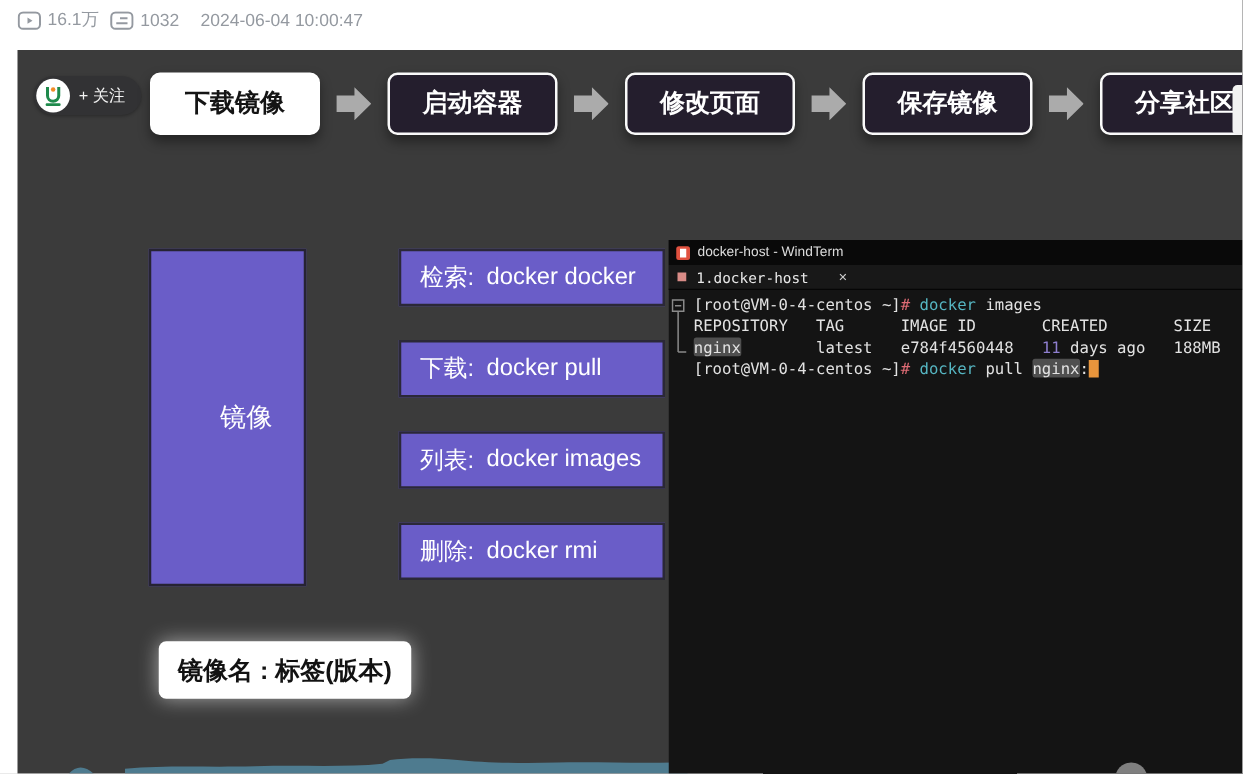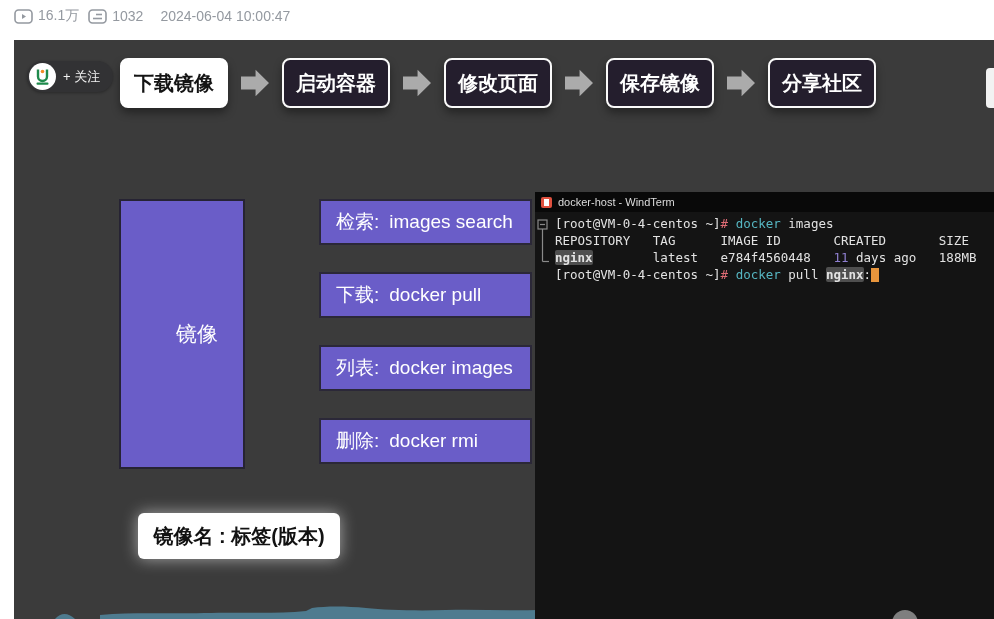--- a/index.html
+++ b/index.html
@@ -13,57 +13,57 @@
   .timestamp{margin-left:8px;}
   
   .video{position:absolute;left:14px;top:40px;width:980px;height:579px;background:#3b3b3b;overflow:hidden;}
   
   .follow-pill{position:absolute;left:13px;top:21px;height:31px;background:#323234;border-radius:16px;
                display:flex;align-items:center;gap:7px;padding:0 13px 0 2px;color:#f2f2f2;font-size:13px;
                box-shadow:0 1px 3px rgba(0,0,0,.3);cursor:pointer;}
   .avatar{width:27px;height:27px;border-radius:50%;background:#ffffff;display:flex;align-items:center;justify-content:center;flex:none;}
   
   .workflow{position:absolute;left:106px;top:17px;height:52px;display:flex;align-items:center;gap:13px;}
-  .wf-box{height:46px;line-height:46px;padding:0 12px;border:2px solid #fafafa;border-radius:8px;
+  .wf-box{height:46px;line-height:46px;padding:0 26px;border:2px solid #fafafa;border-radius:8px;
           background:#241e2d;color:#ffffff;font-size:20px;font-weight:bold;white-space:nowrap;
           box-shadow:0 5px 9px rgba(0,0,0,.38);flex:none;}
   .wf-box.active{background:#ffffff;color:#141414;border-color:#ffffff;}
   .wf-arrow{width:28px;height:30px;background:#ababab;flex:none;
             clip-path:polygon(0 28%,52% 28%,52% 6%,100% 50%,52% 94%,52% 72%,0 72%);
             filter:drop-shadow(0 3px 3px rgba(0,0,0,.4));}
   .partial-icon{position:absolute;left:972px;top:28px;width:14px;height:40px;background:#f2f2f2;border-radius:4px;}
   
   .image-box{position:absolute;left:105px;top:159px;width:92px;height:266px;background:#6a5dc8;
              border:2px solid #262333;color:#ffffff;font-size:21px;
              display:flex;align-items:center;justify-content:center;padding-left:30px;}
   .cmd-box{position:absolute;left:305px;width:213px;height:46px;background:#6a5dc8;border:2px solid #2b2838;
            color:#ffffff;font-size:19px;display:flex;align-items:center;padding-left:15px;box-sizing:border-box;
            white-space:nowrap;}
   .cmd-label{margin-right:10px;}
-  .note{position:absolute;left:124px;top:473px;width:202px;height:46px;background:#ffffff;border-radius:6px;
+  .note{position:absolute;left:113px;top:473px;width:202px;height:46px;background:#ffffff;border-radius:6px;
         color:#121212;font-size:20px;font-weight:bold;display:flex;align-items:center;justify-content:center;
         box-shadow:0 0 16px rgba(255,255,255,.55);white-space:nowrap;}
   
   .wave{position:absolute;left:0;bottom:0;}
   .dome{position:absolute;left:878px;top:570px;width:26px;height:26px;border-radius:50%;background:#7f7f7f;}
   
   .terminal{position:absolute;left:521px;top:152px;width:459px;height:427px;background:#141414;}
   .t-title{height:20px;background:#090909;display:flex;align-items:center;gap:6px;padding-left:6px;
            color:#dcdcdc;font-size:11px;}
   .t-icon{width:11px;height:11px;background:#e0513f;border-radius:2px;position:relative;flex:none;}
   .t-icon::after{content:"";position:absolute;left:3px;top:2px;width:5px;height:7px;background:#ffffff;}
   .t-tabs{height:19px;background:#181818;display:flex;align-items:stretch;border-bottom:1px solid #060606;}
   .t-tab{display:flex;align-items:center;gap:8px;padding:0 10px 0 7px;color:#e8e8e8;
          font-family:"DejaVu Sans Mono",monospace;font-size:11.5px;cursor:pointer;}
   .tab-dot{width:7px;height:7px;background:#d98c87;flex:none;}
   .tab-close{margin-left:16px;color:#cfcfcf;font-size:11px;cursor:pointer;}
   .t-body{position:relative;padding:3px 0 0 20px;font-family:"DejaVu Sans Mono",monospace;
           font-size:12.5px;color:#e6e6e6;}
   .t-line{white-space:pre;height:17px;line-height:17px;}
-  .t-hl{background:#4f4f4f;border-radius:2px;font-weight:bold;}
+  .t-hl{background:#4f4f4f;border-radius:2px;}
   .t-cursor{display:inline-block;width:8px;height:14px;background:#e8953c;vertical-align:-2px;}
   .t-gutter{position:absolute;left:2px;top:5px;}
 </style>
 </head>
 <body>
 
 <div class="page">
 
   <div class="stats-bar">
     <span class="stat">
@@ -113,21 +113,21 @@
         <div class="wf-box">分享社区</div>
       </div>
     <div class="partial-icon"></div>
 
     <div class="image-box">
       <span>镜像</span>
     </div>
     <div id="commands">
         <div class="cmd-box" style="top: 159px;">
           <span class="cmd-label">检索:</span>
-          <span>images search</span>
+          <span>docker docker</span>
         </div>
         <div class="cmd-box" style="top: 232px;">
           <span class="cmd-label">下载:</span>
           <span>docker pull</span>
         </div>
         <div class="cmd-box" style="top: 305px;">
           <span class="cmd-label">列表:</span>
           <span>docker images</span>
         </div>
         <div class="cmd-box" style="top: 378px;">
@@ -143,20 +143,27 @@
       <path d="M41 14 Q50 4 61 14 Z" fill="#4e7b8f"></path>
       <path d="M86 14 L86 10 C120 7 150 9 190 8 C230 7 262 9 292 6 L298 3
                C312 1 332 1 352 3 C372 5 402 6 432 5 C462 4 492 6 524 5 L536 6 L536 14 Z" fill="#4e7b8f"></path>
     </svg>
 
     <div class="terminal">
       <div class="t-title">
         <span class="t-icon"></span>
         <span>docker-host - WindTerm</span>
       </div>
+      <div class="t-tabs">
+        <div class="t-tab">
+          <span class="tab-dot"></span>
+          <span>1.docker-host</span>
+          <span class="tab-close">✕</span>
+        </div>
+      </div>
       <div class="t-body">
         <svg class="t-gutter" width="14" height="62" viewBox="0 0 14 62">
           <rect x="1" y="3" width="9" height="9" fill="none" stroke="#8a8a8a" stroke-width="1.2"></rect>
           <line x1="3" y1="7.5" x2="8" y2="7.5" stroke="#8a8a8a" stroke-width="1.2"></line>
           <line x1="5.5" y1="12" x2="5.5" y2="44.5" stroke="#8a8a8a" stroke-width="1.2"></line>
           <line x1="5.5" y1="44.5" x2="12" y2="44.5" stroke="#8a8a8a" stroke-width="1.2"></line>
         </svg>
         <div id="term-lines">
             <div class="t-line"><span style="color: rgb(226, 226, 226);">[root@VM-0-4-centos ~]</span><span style="color: rgb(224, 108, 117);">#</span><span style="color: rgb(226, 226, 226);"> </span><span style="color: rgb(86, 182, 194);">docker</span><span style="color: rgb(226, 226, 226);"> images</span></div>
             <div class="t-line"><span style="color: rgb(226, 226, 226);">REPOSITORY   TAG      IMAGE ID       CREATED       SIZE</span></div>

